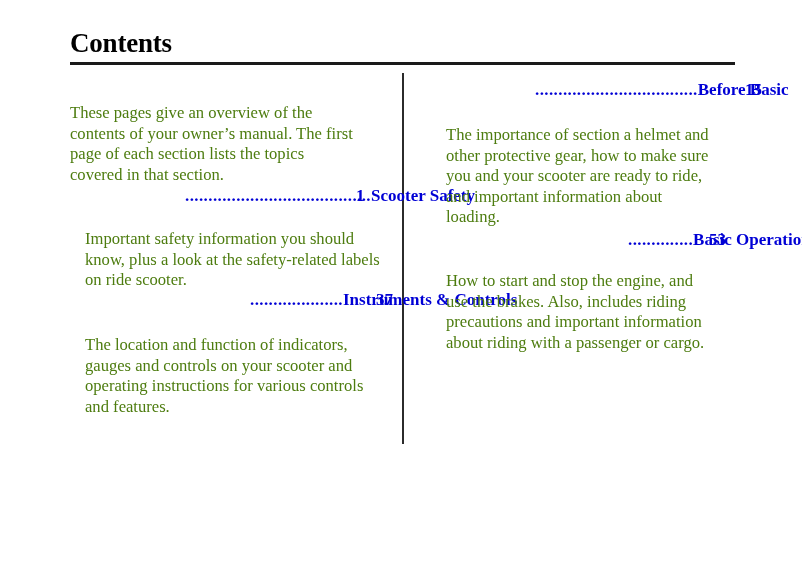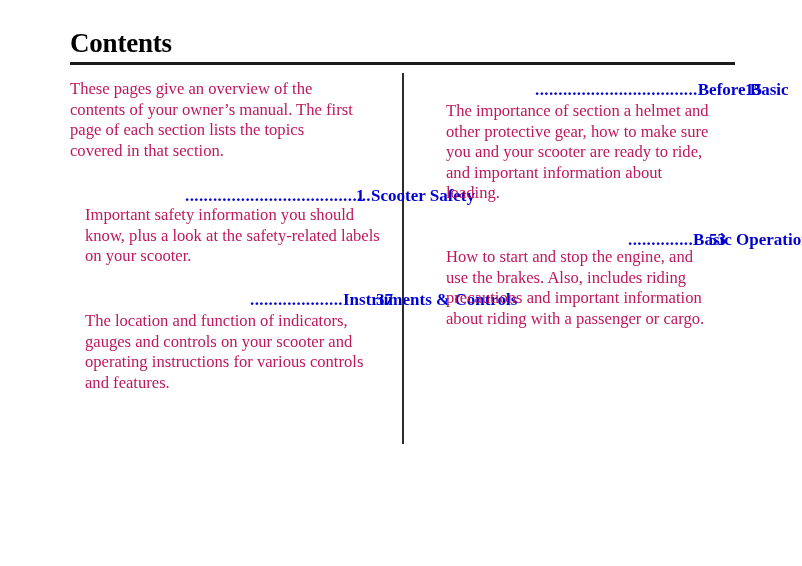--- a/index.html
+++ b/index.html
@@ -54,21 +54,22 @@
     height: 425px;
     background: #2b2b2b;
   }
 
   
   .para {
     position: absolute;
     font-size: 16.6px;
     line-height: 20.6px;
     font-family: "Liberation Serif", serif;
-    color: #be185d;
+    color: #4d7c0f;
+    margin-top: 24px;
   }
 
   
   .toc-entry {
     position: absolute;
     font-family: "Liberation Serif", serif;
     font-size: 17px;
     font-weight: bold;
     color: #0000d5;
     white-space: nowrap;
@@ -120,21 +121,21 @@
 
   <div class="col-divider"></div>
 
   <div class="para" style="left:70px; top:79px; width:290px;">These pages give an overview of the contents of your owner’s manual. The first page of each section lists the topics covered in that section.</div>
 
   <div class="toc-entry" style="left:185px; top:186px;">
     <span class="leader">........................................</span><span class="ttl">Scooter Safety</span>
   </div>
   <div class="pgnum" style="left:356px; top:186px;">1</div>
 
-  <div class="para" style="left:85px; top:205px; width:300px;">Important safety information you should know, plus a look at the safety-related labels on your scooter.</div>
+  <div class="para" style="left:85px; top:205px; width:300px;">Important safety information you should know, plus a look at the safety-related labels on ride scooter.</div>
 
   <div class="toc-entry" style="left:250px; top:290px;">
     <span class="leader">....................</span><span class="ttl">Instruments &amp; Controls</span>
   </div>
   <div class="pgnum" style="left:353px; top:290px;padding-left:23px;">37</div>
 
   <div class="para" style="left:85px; top:311px; width:300px;">The location and function of indicators, gauges and controls on your scooter and operating instructions for various controls and features.</div>
 
   <div class="toc-entry" style="left:535px; top:80px;">
     <span class="leader">...................................</span><span class="ttl">Before Basic</span>

